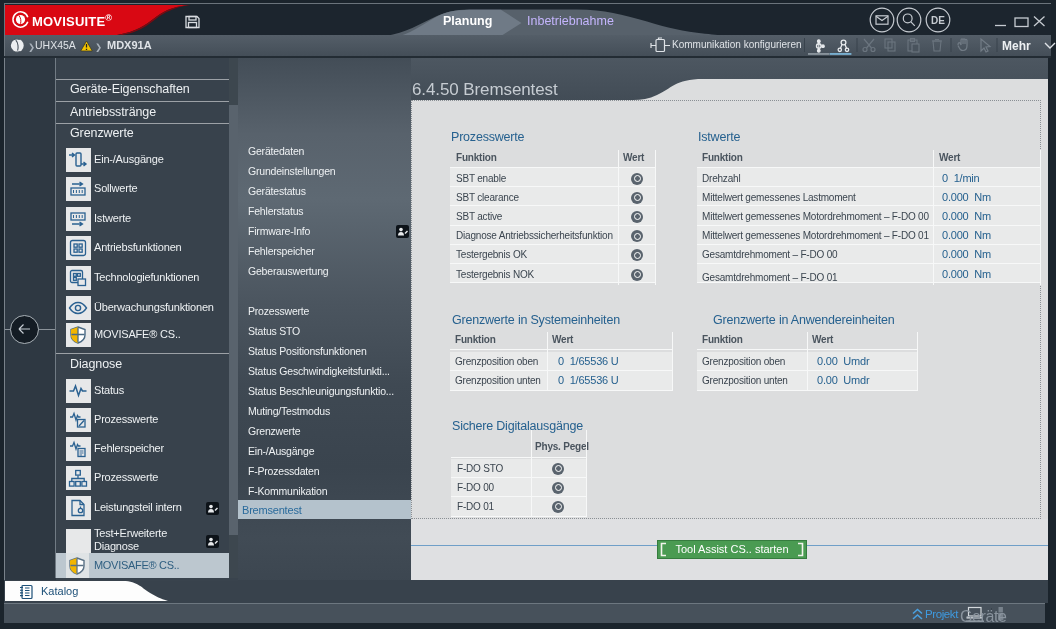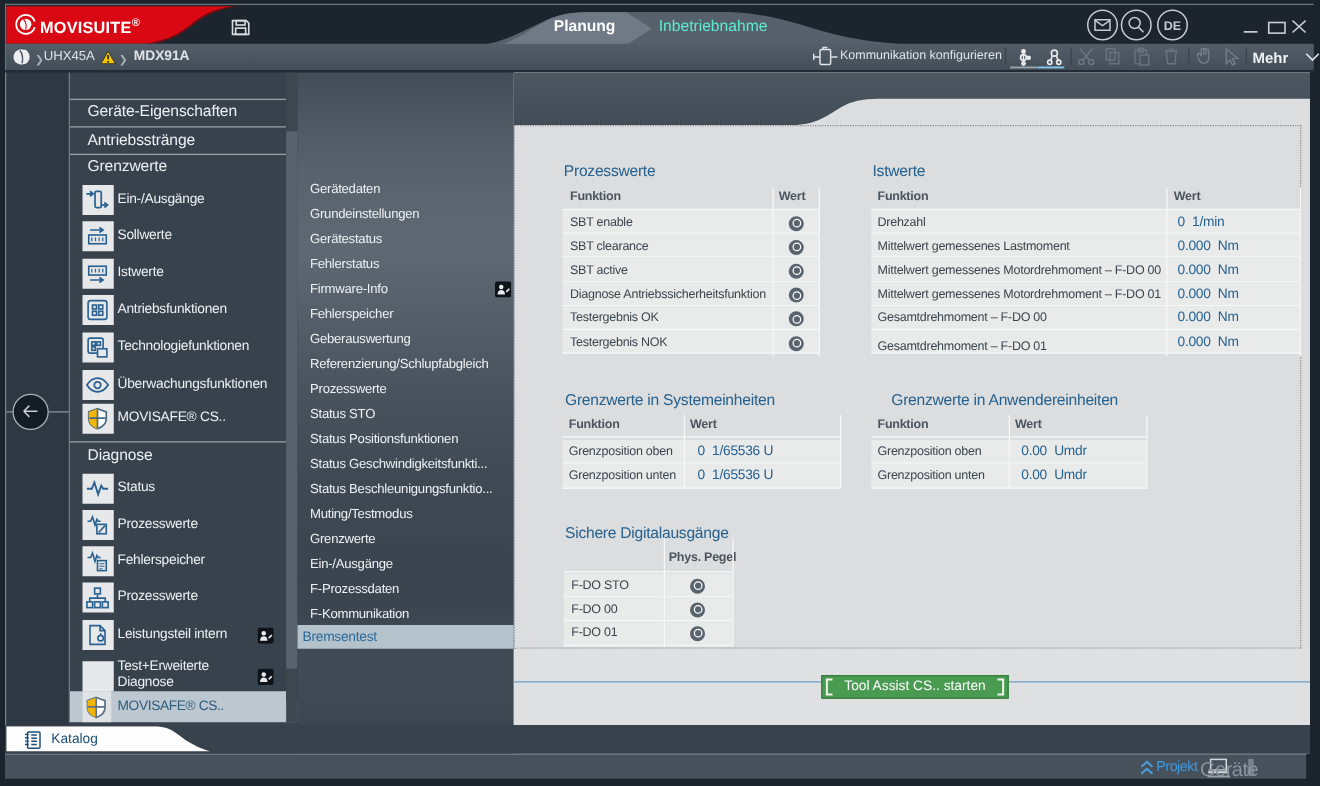--- a/index.html
+++ b/index.html
@@ -8,21 +8,21 @@
 .abs { position:absolute; }
 
 
 #titlebar { left:4px; top:3px; width:1047px; height:32px; background:#1c252e; border-top:1px solid #6b747c; border-left:1px solid #6b747c; }
 
 #logo-text { left:27px; top:9px; color:#fff; font-size:13px; font-weight:bold; letter-spacing:0.2px; }
 #logo-text sup { font-size:9px; }
 
 
 #tab1 { left:438px; top:10px; color:#fff; font-size:12.5px; font-weight:bold; }
-#tab2 { left:522px; top:10px; color:#5eead4; font-size:12.5px; }
+#tab2 { left:522px; top:10px; color:#c4b5fd; font-size:12.5px; }
 
 
 #toolbar { left:4px; top:35px; width:1047px; height:21px; background:linear-gradient(#545e68,#444e58); border-left:1px solid #6b747c; }
 #toolbar2 { left:4px; top:56px; width:1047px; height:2px; background:#232c34; }
 .bc { color:#dfe3e7; font-size:11px; top:4px; }
 .bcsep { color:#a8b1ba; font-size:8.5px; top:6.5px; }
 
 
 #leftstrip { left:4px; top:58px; width:52px; height:545px; background:#2e3842; border-left:1px solid #79828a; }
 #lsline { left:5px; top:329px; width:51px; height:1px; background:#8b939a; }
@@ -377,21 +377,20 @@
   <div class="p2-item" style="top:143px">Fehlerstatus</div>
   <div class="p2-item" style="top:163px">Firmware-Info</div>
   <svg width="13" height="13" style="position:absolute;left:158px;top:167px">
       <rect width="13" height="13" rx="2" fill="#0d1319"></rect>
       <circle cx="5" cy="4.6" r="1.8" fill="#e8eaec"></circle>
       <path d="M2,10.5 c0,-2.5 1.4,-3.6 3,-3.6 c1.6,0 3,1.1 3,3.6 Z" fill="#e8eaec"></path>
       <path d="M9,8.5 l2.5,-2.5" stroke="#e8eaec" stroke-width="1.4"></path>
     </svg>
   <div class="p2-item" style="top:183px">Fehlerspeicher</div>
   <div class="p2-item" style="top:203px">Geberauswertung</div>
-  <div class="p2-item" style="top:223px">Referenzierung/Schlupfabgleich</div>
   <div class="p2-item" style="top:243px">Prozesswerte</div>
   <div class="p2-item" style="top:263px">Status STO</div>
   <div class="p2-item" style="top:283px">Status Positionsfunktionen</div>
   <div class="p2-item" style="top:303px">Status Geschwindigkeitsfunkti...</div>
   <div class="p2-item" style="top:323px">Status Beschleunigungsfunktio...</div>
   <div class="p2-item" style="top:343px">Muting/Testmodus</div>
   <div class="p2-item" style="top:363px">Grenzwerte</div>
   <div class="p2-item" style="top:383px">Ein-/Ausgänge</div>
   <div class="p2-item" style="top:403px">F-Prozessdaten</div>
   <div class="p2-item" style="top:423px">F-Kommunikation</div>
@@ -401,20 +400,21 @@
 <div class="abs" id="content">
   <svg width="637" height="42" style="position:absolute;left:0;top:0">
     <defs>
         <linearGradient id="hdr" x1="0" y1="0" x2="0" y2="1">
       <stop offset="0" stop-color="#4d5761"></stop>
           <stop offset="1" stop-color="#424c56"></stop>
     </linearGradient>
       </defs>
     <path d="M0,0 H637 V21 H292 C264,21 260,31 246,37 C238,41 230,42 222,42 H0 Z" fill="url(#hdr)"></path>
   </svg>
+  <div class="abs" id="ctitle">6.4.50 Bremsentest</div>
   <div class="abs" id="dotted"></div>
 
   <div class="sect-h" style="left:40px;top:72px">Prozesswerte</div>
   <div class="thead" style="left:45px;top:94px">Funktion</div>
   <div class="thead" style="left:212px;top:94px">Wert</div>
   <div class="vline" style="left:207px;top:92px;height:135px"></div>
   <div class="vline" style="left:244px;top:92px;height:135px"></div>
   <div class="hline" style="left:39px;top:109px;width:206px"></div>
   <div class="trow" style="left:39px;top:110px;width:205px;height:19.2px"></div>
   <div class="trow" style="left:39px;top:129.2px;width:205px;height:19.2px"></div>

